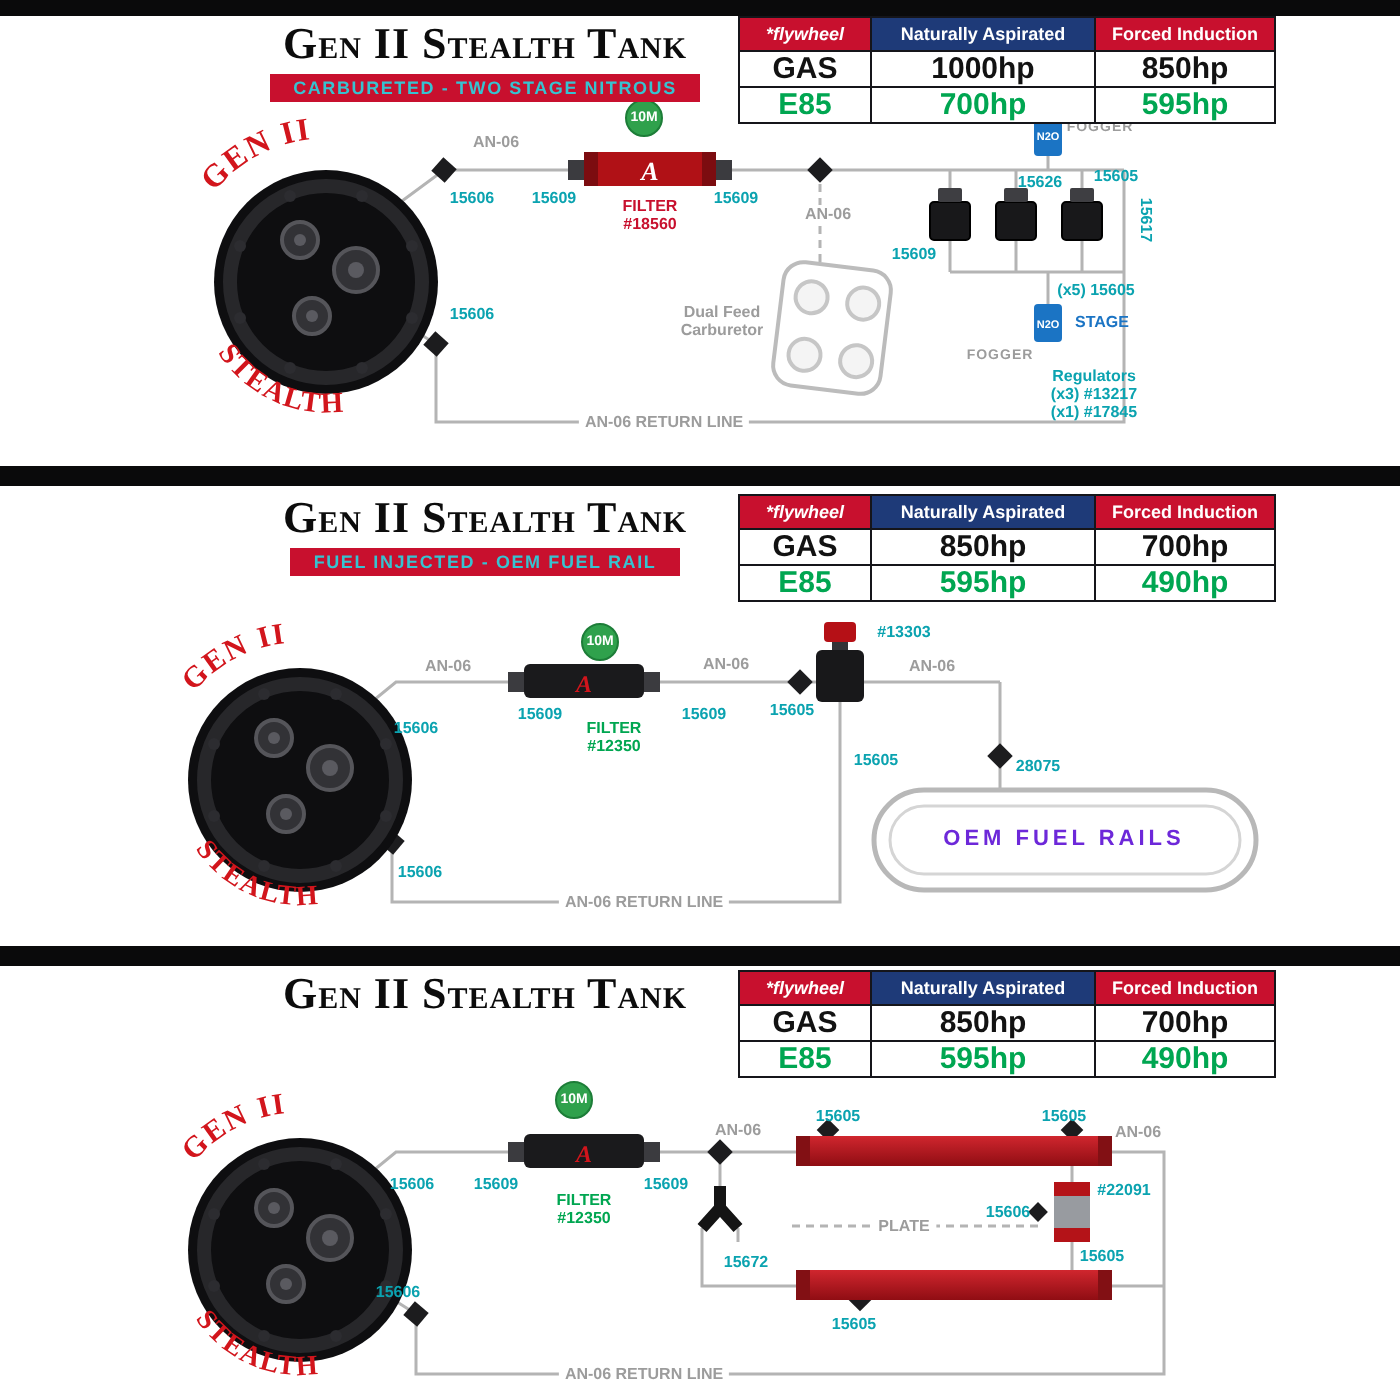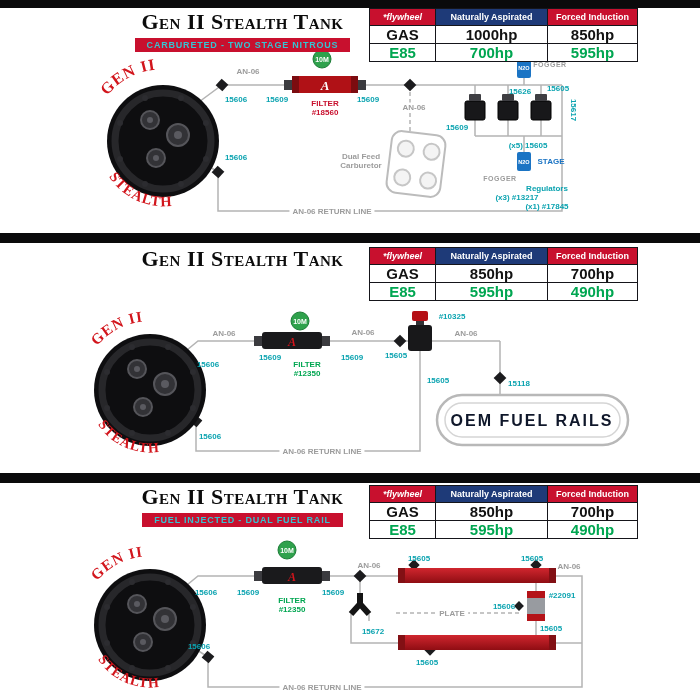--- a/index.html
+++ b/index.html
@@ -20,21 +20,21 @@
   .diag{position:absolute;left:0;top:0;z-index:1}
   .lbl{position:absolute;transform:translate(-50%,-50%);font-size:8px;font-weight:bold;white-space:nowrap;z-index:2;line-height:9px}
   .t{color:#0ba3b0}
   .g{color:#9c9c9c}
   .r{color:#c8102e}
   .grn{color:#00a651}
   .bl{color:#1b74c4}
   .w{background:#fff;padding:0 3px}
   .vert{writing-mode:vertical-rl}
   .fog{font-size:7px;letter-spacing:.5px}
-  .railtxt{font-size:16px;letter-spacing:2px;color:#0f172a}
+  .railtxt{font-size:11px;letter-spacing:2px;color:#6d28d9}
   .badge{position:absolute;transform:translate(-50%,-50%);width:19px;height:19px;border-radius:50%;background:#2fa14c;border:1px solid #1d7d38;color:#fff;font-size:7px;font-weight:bold;display:flex;align-items:center;justify-content:center;z-index:2}
 </style>
 </head>
 <body>
 
 <div class="page">
 
   <section class="panel" style="height:233px">
     <div class="topbar" style="height:8px"></div>
 
@@ -161,38 +161,39 @@
     <div class="lbl t" style="left:277px;top:99px">15609</div>
     <div class="lbl t" style="left:368px;top:99px">15609</div>
     <div class="badge" style="left:322px;top:59px">10M</div>
     <div class="lbl r" style="left:325px;top:103px">FILTER</div>
     <div class="lbl r" style="left:325px;top:112px">#18560</div>
     <div class="lbl g w" style="left:414px;top:107px">AN-06</div>
     <div class="lbl t" style="left:457px;top:127px">15609</div>
     <div class="lbl t" style="left:520px;top:91px">15626</div>
     <div class="lbl t" style="left:558px;top:88px">15605</div>
     <div class="lbl t vert" style="left:573px;top:110px">15617</div>
-    <div class="lbl t" style="left:528px;top:145px">(x5) 15605</div>
+    <div class="lbl t" style="left:548px;top:145px">(x5) 15605</div>
     <div class="lbl bl" style="left:551px;top:161px">STAGE</div>
     <div class="lbl g fog" style="left:550px;top:64px">FOGGER</div>
     <div class="lbl g fog" style="left:500px;top:178px">FOGGER</div>
     <div class="lbl g" style="left:361px;top:156px">Dual Feed</div>
     <div class="lbl g" style="left:361px;top:165px">Carburetor</div>
     <div class="lbl t" style="left:547px;top:188px">Regulators</div>
-    <div class="lbl t" style="left:517px;top:197px">(x3) #13217</div>
+    <div class="lbl t" style="left:547px;top:197px">(x3) #13217</div>
     <div class="lbl t" style="left:547px;top:206px">(x1) #17845</div>
     <div class="lbl g w" style="left:332px;top:211px">AN-06 RETURN LINE</div>
     <div class="lbl t" style="left:236px;top:157px">15606</div>
   </section>
 
   <section class="panel" style="height:240px">
     <div class="topbar" style="height:10px"></div>
 
     <div class="head" style="top:14px">
       <div class="ptitle">Gen II Stealth Tank</div>
+      <div class="psub">FUEL INJECTED - OEM FUEL RAIL</div>
     </div>
 
     <div class="spec" style="top:14px">
       <div class="sh fly">*flywheel</div>
       <div class="sh navy">Naturally Aspirated</div>
       <div class="sh">Forced Induction</div>
       <div class="sc">GAS</div>
       <div class="sc">850hp</div>
       <div class="sc">700hp</div>
       <div class="sc grn">E85</div>
@@ -248,36 +249,35 @@
     </svg>
 
     <div class="lbl g" style="left:224px;top:100px">AN-06</div>
     <div class="lbl t" style="left:208px;top:131px">15606</div>
     <div class="lbl t" style="left:270px;top:124px">15609</div>
     <div class="lbl t" style="left:352px;top:124px">15609</div>
     <div class="badge" style="left:300px;top:88px">10M</div>
     <div class="lbl grn" style="left:307px;top:131px">FILTER</div>
     <div class="lbl grn" style="left:307px;top:140px">#12350</div>
     <div class="lbl g" style="left:363px;top:99px">AN-06</div>
-    <div class="lbl t" style="left:452px;top:83px">#10325</div>
+    <div class="lbl t" style="left:452px;top:83px">#13303</div>
     <div class="lbl t" style="left:396px;top:122px">15605</div>
     <div class="lbl t" style="left:438px;top:147px">15605</div>
     <div class="lbl g" style="left:466px;top:100px">AN-06</div>
-    <div class="lbl t" style="left:519px;top:150px">15118</div>
+    <div class="lbl t" style="left:519px;top:150px">28075</div>
     <div class="lbl railtxt" style="left:532px;top:187px">OEM FUEL RAILS</div>
     <div class="lbl g w" style="left:322px;top:218px">AN-06 RETURN LINE</div>
     <div class="lbl t" style="left:210px;top:203px">15606</div>
   </section>
 
   <section class="panel" style="height:227px">
     <div class="topbar" style="height:10px"></div>
 
     <div class="head" style="top:12px">
       <div class="ptitle">Gen II Stealth Tank</div>
-      <div class="psub">FUEL INJECTED - DUAL FUEL RAIL</div>
     </div>
 
     <div class="spec" style="top:12px">
       <div class="sh fly">*flywheel</div>
       <div class="sh navy">Naturally Aspirated</div>
       <div class="sh">Forced Induction</div>
       <div class="sc">GAS</div>
       <div class="sc">850hp</div>
       <div class="sc">700hp</div>
       <div class="sc grn">E85</div>

